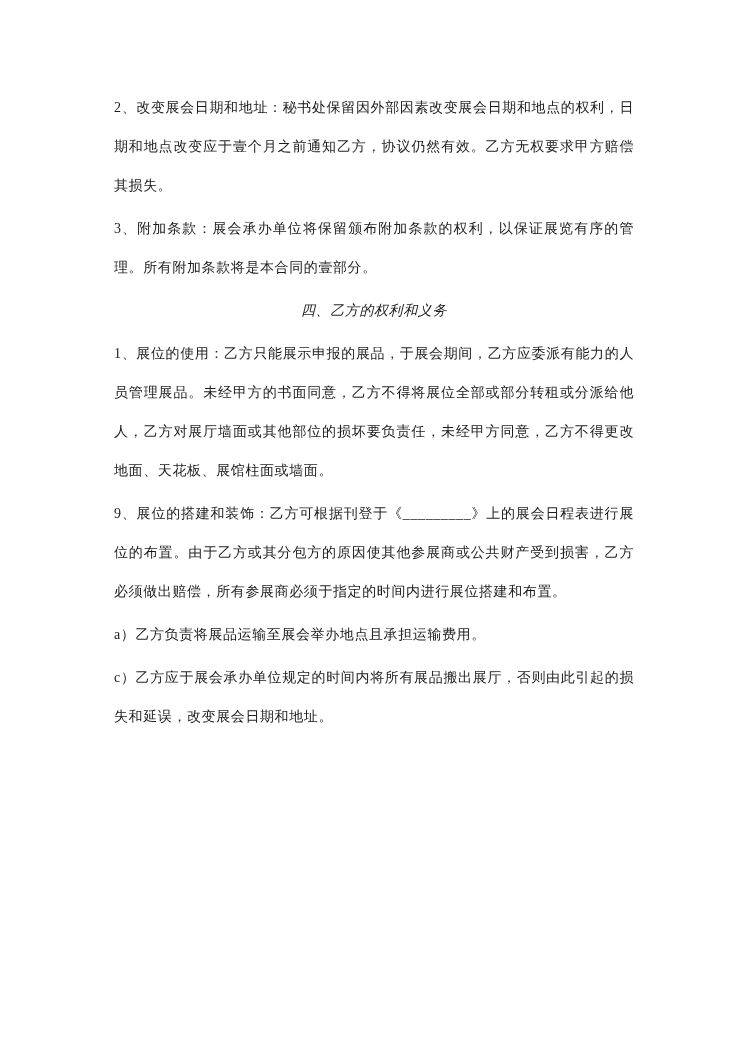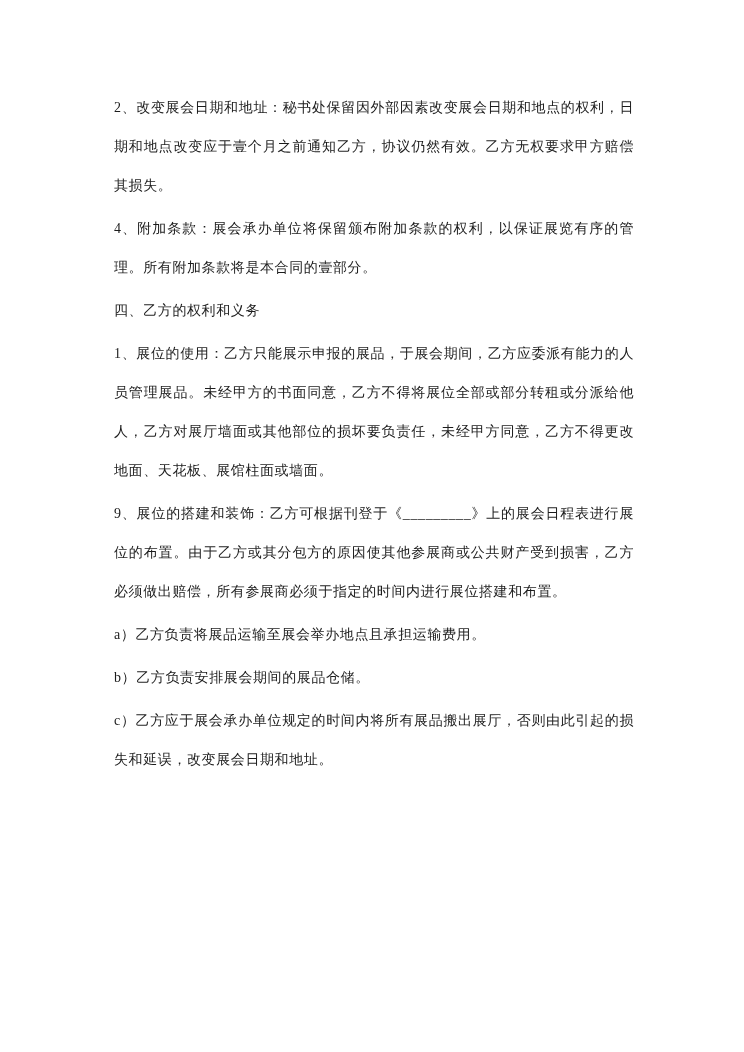--- a/index.html
+++ b/index.html
@@ -24,30 +24,30 @@
   }
   .content p {
     margin: 4px;
     font-size: 14px;
     line-height: 39px;
     text-align: justify;
     letter-spacing: 0.6px;
     word-break: break-all;
   }
   .content p.heading {
-    text-align: left;
+    text-align: center;
+    font-style: italic;
   }
 </style>
 </head>
 <body>
 
 <div class="page">
   <div class="content">
     <p>2、改变展会日期和地址：秘书处保留因外部因素改变展会日期和地点的权利，日期和地点改变应于壹个月之前通知乙方，协议仍然有效。乙方无权要求甲方赔偿其损失。</p>
-    <p>4、附加条款：展会承办单位将保留颁布附加条款的权利，以保证展览有序的管理。所有附加条款将是本合同的壹部分。</p>
+    <p>3、附加条款：展会承办单位将保留颁布附加条款的权利，以保证展览有序的管理。所有附加条款将是本合同的壹部分。</p>
     <p class="heading">四、乙方的权利和义务</p>
     <p>1、展位的使用：乙方只能展示申报的展品，于展会期间，乙方应委派有能力的人员管理展品。未经甲方的书面同意，乙方不得将展位全部或部分转租或分派给他人，乙方对展厅墙面或其他部位的损坏要负责任，未经甲方同意，乙方不得更改地面、天花板、展馆柱面或墙面。</p>
     <p>9、展位的搭建和装饰：乙方可根据刊登于《_________》上的展会日程表进行展位的布置。由于乙方或其分包方的原因使其他参展商或公共财产受到损害，乙方必须做出赔偿，所有参展商必须于指定的时间内进行展位搭建和布置。</p>
     <p>a）乙方负责将展品运输至展会举办地点且承担运输费用。</p>
-    <p>b）乙方负责安排展会期间的展品仓储。</p>
     <p>c）乙方应于展会承办单位规定的时间内将所有展品搬出展厅，否则由此引起的损失和延误，改变展会日期和地址。</p>
   </div>
 </div>
 
 </body></html>

